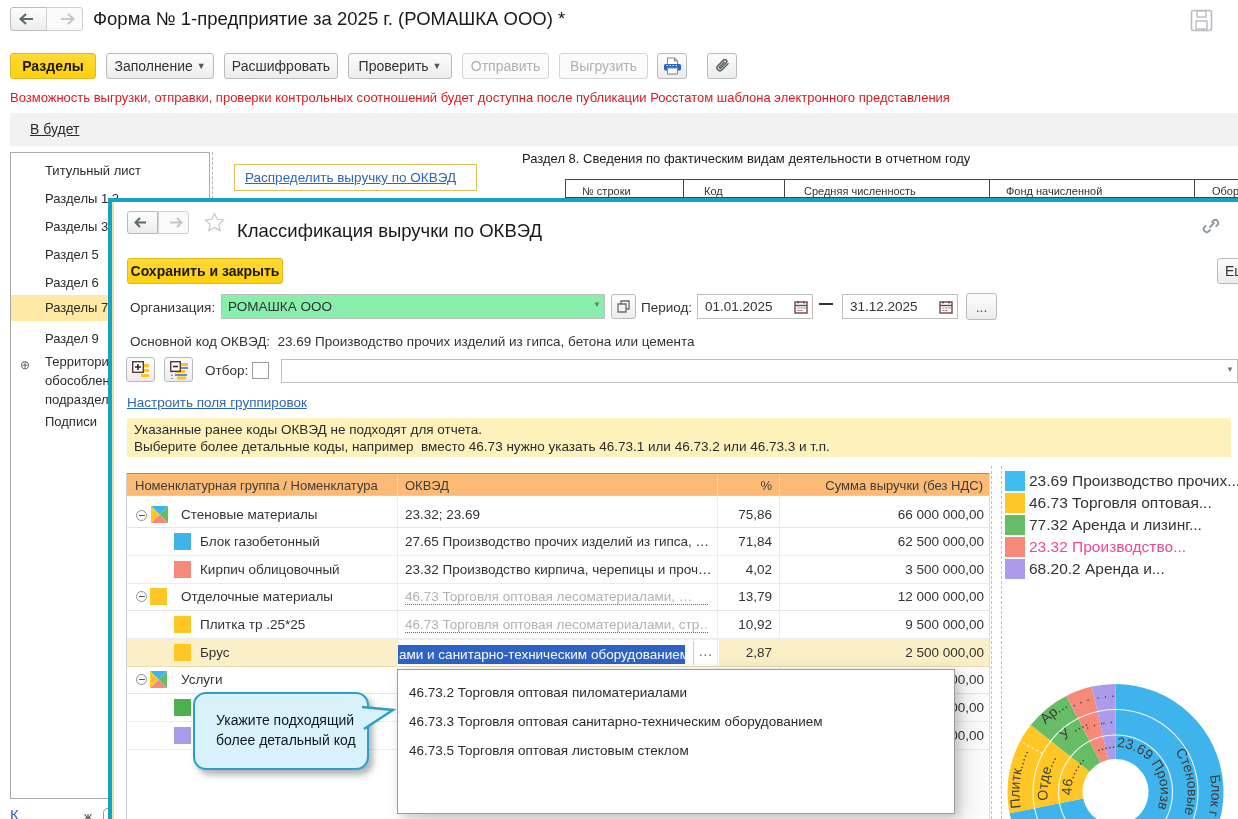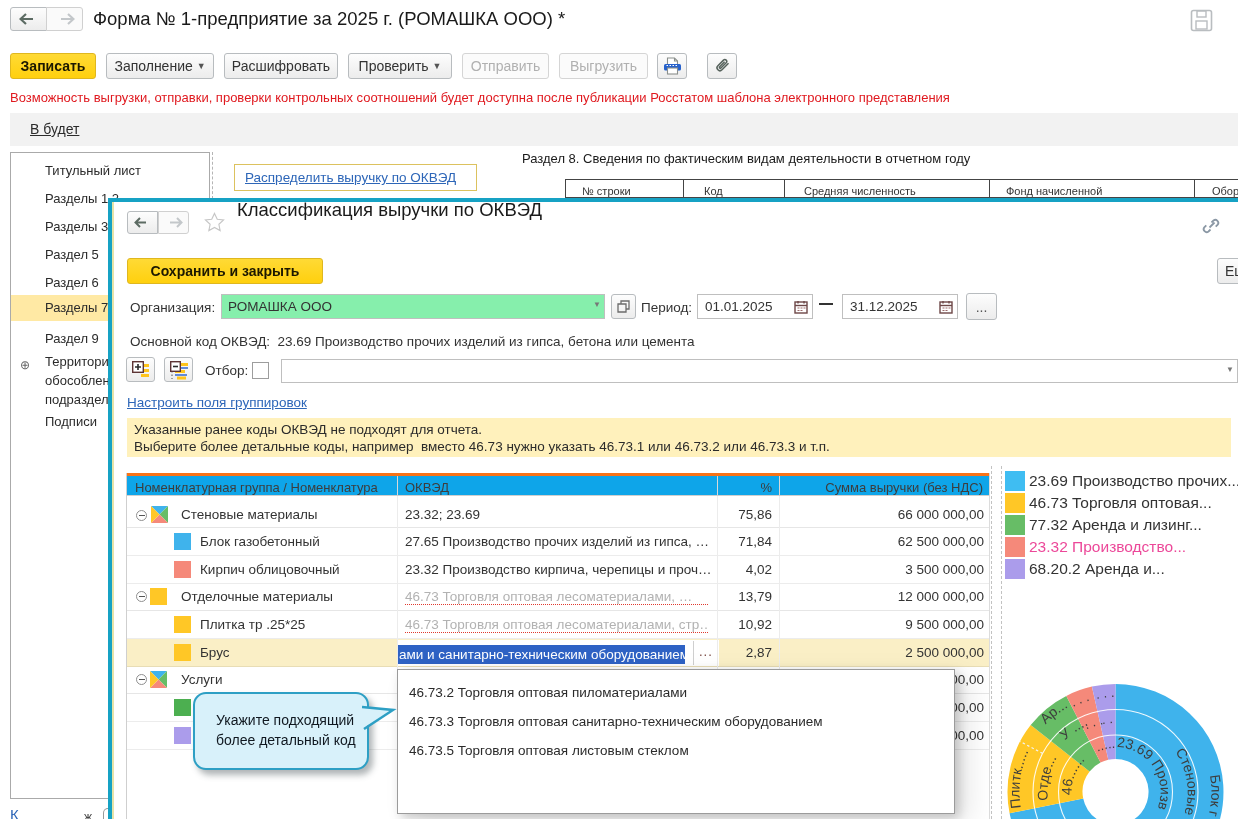--- a/index.html
+++ b/index.html
@@ -35,21 +35,21 @@
         <path d="M19 6H6M13 1l5.5 5L13 11" stroke="#c3c7ca" stroke-width="2.2" fill="none"></path>
       </svg>
     </div>
 <div class="abs" style="left:93px;top:8px;font-size:18.5px;color:#1a1a1a">Форма № 1-предприятие за 2025 г. (РОМАШКА ООО) *</div>
 <svg class="abs" style="left:1190px;top:9px" width="23" height="23" viewBox="0 0 23 23">
  <rect x="1.5" y="1.5" width="20" height="20" rx="2" fill="none" stroke="#b9bdc0" stroke-width="1.6"></rect>
  <rect x="6" y="12" width="11" height="8" fill="none" stroke="#b9bdc0" stroke-width="1.4"></rect>
  <rect x="7" y="2" width="9" height="6" fill="none" stroke="#b9bdc0" stroke-width="1.4"></rect>
     </svg>
 
-<div class="btn ybtn" style="left:10px;top:53px;width:86px;height:26px">Записать</div>
+<div class="btn ybtn" style="left:10px;top:53px;width:86px;height:26px">Разделы</div>
 <div class="btn" style="left:106px;top:53px;width:108px;height:26px">Заполнение&nbsp;<span style="font-size:9px;color:#555">▼</span></div>
 <div class="btn" style="left:224px;top:53px;width:114px;height:26px">Расшифровать</div>
 <div class="btn" style="left:348px;top:53px;width:104px;height:26px">Проверить&nbsp;<span style="font-size:9px;color:#555">▼</span></div>
 <div class="btn disabled" style="left:462px;top:53px;width:87px;height:26px">Отправить</div>
 <div class="btn disabled" style="left:559px;top:53px;width:89px;height:26px">Выгрузить</div>
 <div class="btn" style="left:657px;top:53px;width:30px;height:26px">
  <svg width="19" height="18" viewBox="0 0 19 18">
         <path d="M4.5 7V1h7l3 3v3" fill="#fff" stroke="#8a8f8c" stroke-width="1.1"></path>
         <path d="M11.5 1v3h3" fill="none" stroke="#8a8f8c" stroke-width="1.1"></path>
         <rect x="1" y="7" width="17" height="6.5" rx="1.5" fill="#2661cc"></rect>
@@ -107,29 +107,29 @@
       </svg>
     </div>
 <div class="btn" style="left:158px;top:211px;width:31px;height:23px;border-radius:0 3px 3px 0;background:#fafafa;border-color:#d0d0d0">
  <svg width="18" height="11" viewBox="0 0 18 11">
         <path d="M17 5.5H5M12 1l4.5 4.5L12 10" stroke="#c3c7ca" stroke-width="2" fill="none"></path>
       </svg>
     </div>
 <svg class="abs" style="left:204px;top:212px" width="21" height="20" viewBox="0 0 22 21">
  <path d="M11 1.5l2.9 6.2 6.6.7-4.9 4.5 1.3 6.6L11 16.2l-5.9 3.3 1.3-6.6L1.5 8.4l6.6-.7z" fill="#ffffff" stroke="#c6c6c6" stroke-width="1.2"></path>
     </svg>
-<div class="abs" style="left:237px;top:199px;font-size:18.5px;color:#1a1a1a">Классификация выручки по ОКВЭД</div>
+<div class="abs" style="left:237px;top:220px;font-size:18.5px;color:#1a1a1a">Классификация выручки по ОКВЭД</div>
 <svg class="abs" style="left:1201px;top:216px" width="20" height="20" viewBox="0 0 20 20">
  <g stroke="#8b98a5" stroke-width="1.8" fill="none">
         <path d="M8.5 11.5l5-5"></path>
         <path d="M10.5 6.5l2-2a3 3 0 0 1 4.2 4.2l-2 2"></path>
         <path d="M9.5 13.5l-2 2a3 3 0 0 1-4.2-4.2l2-2"></path>
       </g>
     </svg>
-<div class="btn ybtn" style="left:127px;top:258px;width:196px;height:26px;font-size:14px">Сохранить и закрыть</div>
+<div class="btn ybtn" style="left:127px;top:258px;width:156px;height:26px;font-size:14px">Сохранить и закрыть</div>
 <div class="btn" style="left:1217px;top:258px;width:40px;height:26px;justify-content:flex-start;padding-left:7px">Ещё</div>
 
 <div class="abs" style="left:130px;top:300px;font-size:13.5px">Организация:</div>
 <div class="abs" style="left:221px;top:294px;width:384px;height:25px;border:1px solid #bfbfbf;background:#86efac">
  <div class="abs" style="left:6px;top:4px;font-size:13.5px">РОМАШКА ООО</div>
  <div class="abs" style="right:3px;top:5px;font-size:8px;color:#777">▼</div>
     </div>
 <div class="btn" style="left:611px;top:294px;width:25px;height:25px">
  <svg width="13" height="13" viewBox="0 0 13 13">
         <path d="M1 4h8v8H1z M4 4V1h8v8H9" fill="none" stroke="#6b6b6b" stroke-width="1.3"></path>
@@ -185,21 +185,21 @@
 <div class="abs" style="left:281px;top:359px;width:957px;height:24px;border:1px solid #bfbfbf;background:#fff">
  <div class="abs" style="right:3px;top:5px;font-size:8px;color:#777">▼</div>
     </div>
 <div class="abs" style="left:127px;top:395px"><span class="link" style="font-size:13.5px">Настроить поля группировок</span></div>
 
 <div class="abs" style="left:127px;top:418px;width:1104px;height:39px;background:#fff1bc"></div>
 <div class="abs" style="left:134px;top:422px;font-size:13.5px;color:#2b2b2b">Указанные ранее коды ОКВЭД не подходят для отчета.</div>
 <div class="abs" style="left:134px;top:439px;font-size:13.5px;color:#2b2b2b">Выберите более детальные коды, например&nbsp; вместо 46.73 нужно указать 46.73.1 или 46.73.2 или 46.73.3 и т.п.</div>
 
 <div class="abs" style="left:126px;top:473px;width:864px;height:346px;border-left:1px solid #cfcfcf"></div>
-<div class="abs" style="left:127px;top:473px;width:863px;height:23px;background:#0ea5e9;border-top:3px solid #f97316;border-bottom:1px solid #cfcfcf">
+<div class="abs" style="left:127px;top:473px;width:863px;height:23px;background:#fdba74;border-top:1px solid #f97316;border-bottom:1px solid #cfcfcf">
  <div class="abs" style="left:270px;top:0;bottom:0;border-left:1px solid #d8d8d8"></div>
  <div class="abs" style="left:590px;top:0;bottom:0;border-left:1px solid #d8d8d8"></div>
  <div class="abs" style="left:652px;top:0;bottom:0;border-left:1px solid #d8d8d8"></div>
  <div class="abs" style="left:8px;top:4px;font-size:13px;color:#3d3d3d">Номенклатурная группа / Номенклатура</div>
  <div class="abs" style="left:278px;top:4px;font-size:13px;color:#3d3d3d">ОКВЭД</div>
  <div class="cell num" style="left:560px;top:4px;width:85px;font-size:13px;color:#3d3d3d">%</div>
  <div class="cell num" style="left:652px;top:4px;width:204px;font-size:13px;color:#3d3d3d">Сумма выручки (без НДС)</div>
 </div>
 
 <div class="abs" style="left:127px;top:496px;width:863px;height:32px;border-bottom:1px solid #e6e6e6"></div>

